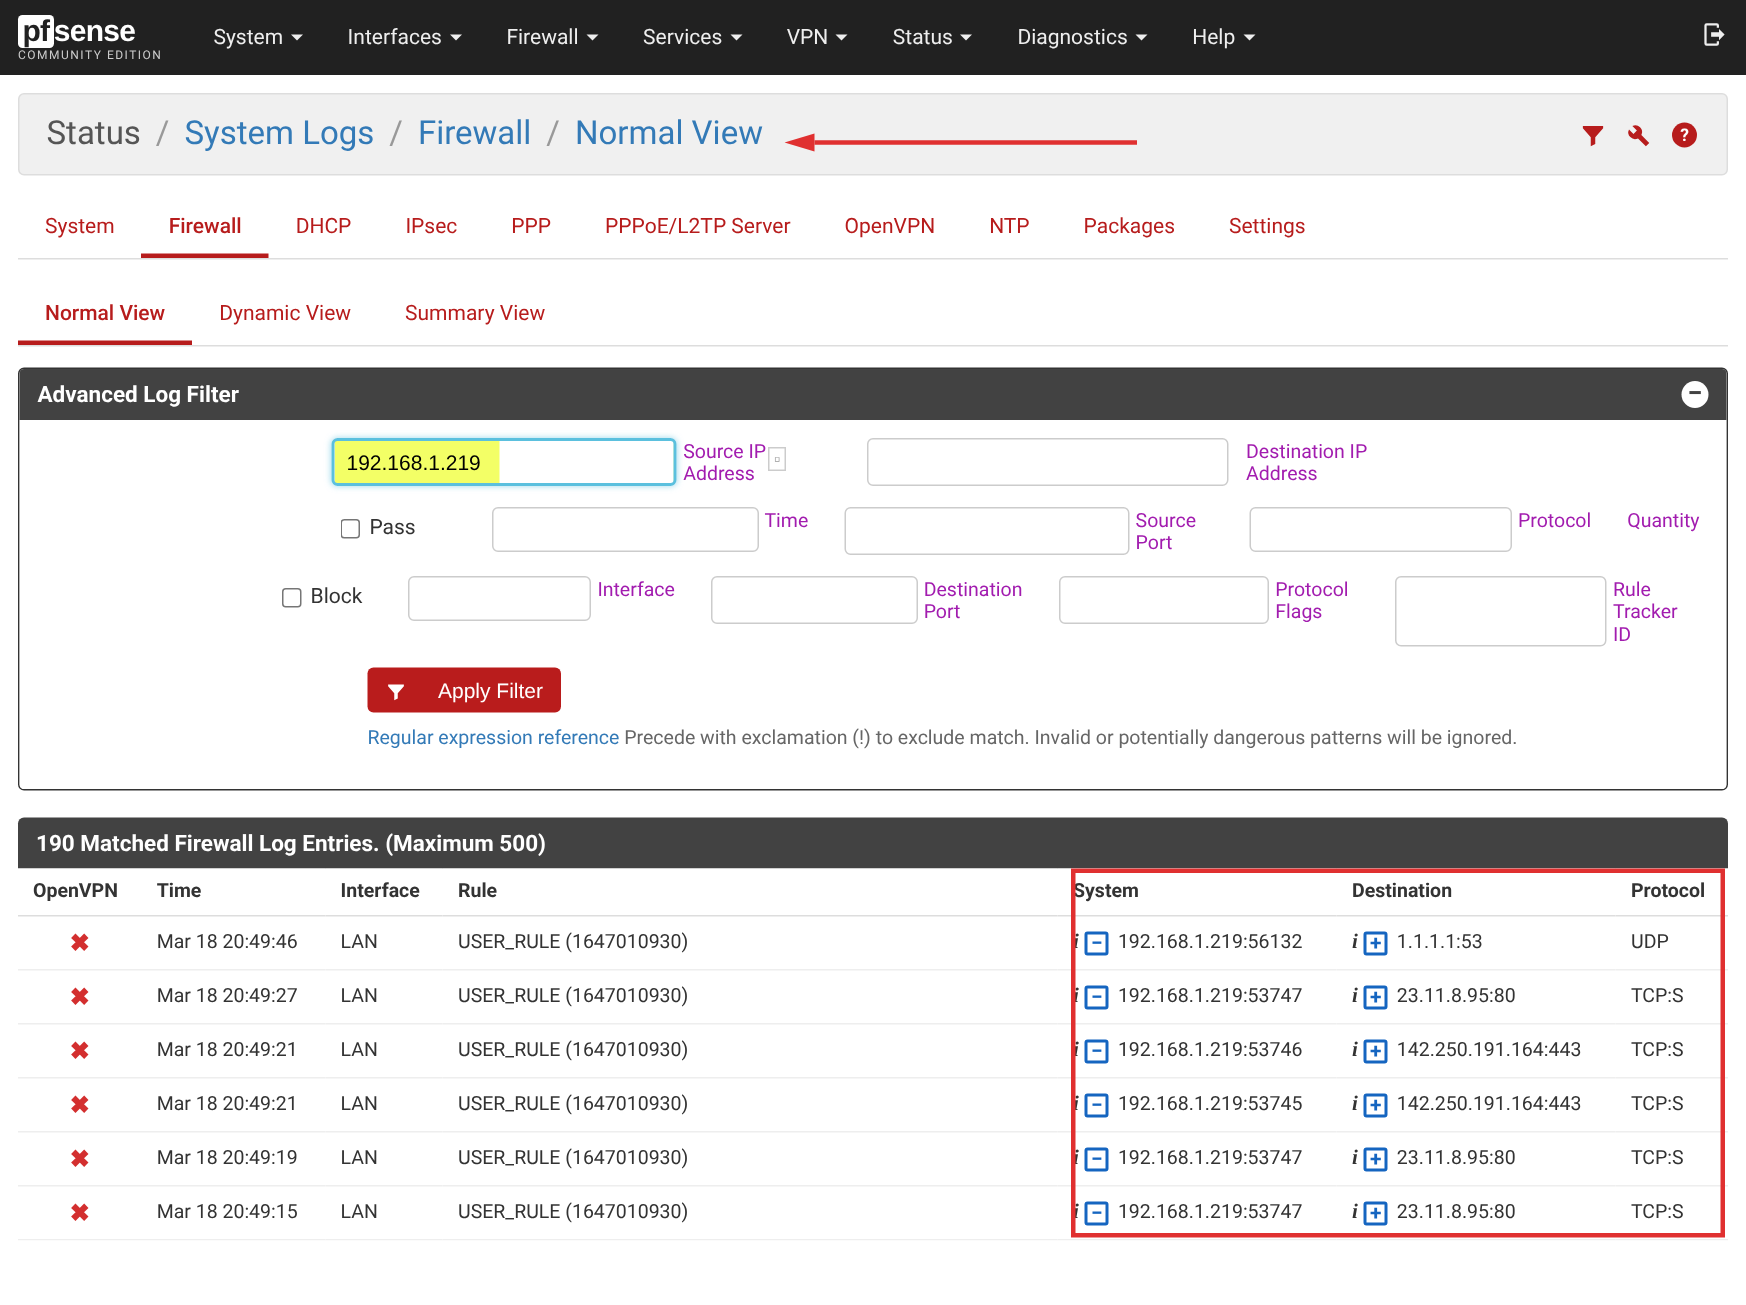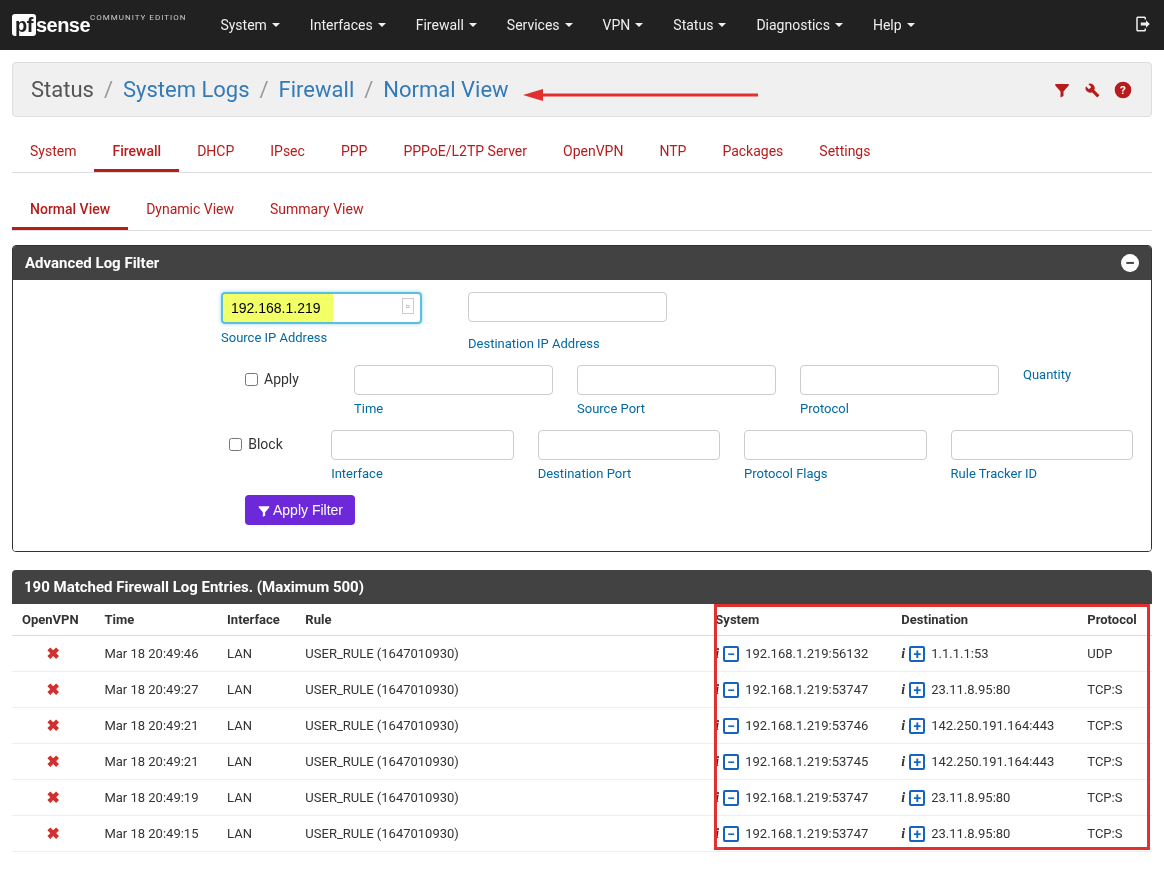--- a/index.html
+++ b/index.html
@@ -1,21 +1,21 @@
 <!DOCTYPE html>
 <html><head>
 <meta charset="utf-8">
 <style>
 * { box-sizing: border-box; margin: 0; padding: 0; }
 body { font-family: -apple-system, BlinkMacSystemFont, "Segoe UI", Roboto, Helvetica, Arial, sans-serif; font-size: 14px; color: #333; background: #fff; }
 a { color: #337ab7; text-decoration: none; }
 
 
 .navbar { background: #212121; color: #eee; height: 50px; display: flex; align-items: center; padding: 0 12px; position: relative; }
-.logo { display: flex; flex-direction: row; align-items: flex-start; margin-right: 24px; }
+.logo { display: flex; flex-direction: column; align-items: flex-start; margin-right: 24px; }
 .logo-top { font-family: Arial, sans-serif; font-weight: bold; font-size: 20px; letter-spacing: -0.5px; }
 .logo-pf { background: #fff; color: #212121; padding: 0 3px; border-radius: 3px; }
 .logo-sense { color: #fff; }
 .logo-sub { font-size: 8px; letter-spacing: 1px; color: #ccc; margin-top: -1px; }
 .nav-menu { display: flex; gap: 30px; margin-left: 10px; }
 .nav-item { color: #eee; font-size: 14px; cursor: pointer; display: flex; align-items: center; gap: 3px; }
 .caret { display: inline-block; width: 0; height: 0; border-left: 4px solid transparent; border-right: 4px solid transparent; border-top: 4px solid #eee; margin-left: 2px; }
 .logout { margin-left: auto; cursor: pointer; }
 .logout svg { fill: #eee; }
 
@@ -37,31 +37,31 @@
 .tab.active { border-bottom: 3px solid #b71c1c; font-weight: 500; }
 .subtabs { display: flex; border-bottom: 1px solid #ddd; margin: 18px 12px 0 12px; }
 
 
 .panel { margin: 14px 12px 0 12px; border: 1px solid #333; border-radius: 4px; overflow: hidden; }
 .panel-heading { background: #424242; color: #fff; padding: 8px 12px; font-weight: bold; display: flex; align-items: center; font-size: 15px; }
 .panel-heading .collapse { margin-left: auto; width: 18px; height: 18px; border-radius: 50%; background: #fff; color: #424242; display: flex; align-items: center; justify-content: center; font-weight: bold; cursor: pointer; font-size: 18px; line-height: 1; }
 .panel-body { padding: 12px 18px; background: #fff; }
 
 .form-row { display: flex; gap: 24px; margin-bottom: 14px; align-items: flex-start; }
-.form-col { display: flex; flex-direction: column; gap: 4px; }
+.form-col { display: flex; flex-direction: row; gap: 4px; }
 .form-col.offset { margin-left: 190px; }
 .form-col input[type=text] { border: 1px solid #ccc; border-radius: 4px; padding: 6px 8px; font-size: 14px; width: 100%; }
-.form-col .label { color: #0369a1; font-size: 13px; margin-top: 2px; }
+.form-col .label { color: #a21caf; font-size: 13px; margin-top: 2px; }
 .src-ip { width: 445px; border: 2px solid #5bc0de !important; outline: none; box-shadow: 0 0 4px rgba(91,192,222,0.6); background: linear-gradient(to right, #f3ff66 0%, #f3ff66 110px, #fff 110px, #fff 100%); }
 .check-col { display: flex; align-items: center; gap: 6px; width: 85px; margin-top: 6px; }
 .check-col input { margin: 0; }
 .w250 { width: 250px; }
 .w160 { width: 160px; }
 .w445 { width: 445px; }
-.btn-apply { background: #6d28d9; color: #fff; border: none; border-radius: 4px; padding: 7px 12px; font-size: 14px; cursor: pointer; display: inline-flex; align-items: flex-end; gap: 2px; }
+.btn-apply { background: #b91c1c; color: #fff; border: none; border-radius: 4px; padding: 7px 12px; font-size: 14px; cursor: pointer; display: inline-flex; align-items: flex-end; gap: 21px; }
 .help-text { margin-top: 10px; font-size: 13px; color: #666; }
 .help-text a { color: #337ab7; }
 .inp-icon { position: absolute; right: 8px; top: 6px; color: #999; font-size: 12px; border: 1px solid #ccc; padding: 0 3px; }
 
 
 .log-panel { margin: 18px 12px 0 12px; }
 .table-wrap { position: relative; }
 .log-table { width: 100%; border-collapse: collapse; font-size: 13px; }
 .log-table th { text-align: left; padding: 8px 10px; font-weight: bold; background: #fff; border-bottom: 1px solid #ddd; }
 .log-table td { padding: 8px 10px; border-bottom: 1px solid #eee; vertical-align: middle; }
@@ -181,21 +181,21 @@
       <div class="form-col" style="margin-left:22px;gap:12px;">
         <input type="text" class="w445" style="">
         <span class="label">Destination IP Address</span>
       </div>
     </div>
 
     <div class="form-row">
       <div style="width:190px;"></div>
       <div class="check-col">
         <input type="checkbox" style="">
-        <span>Apply</span>
+        <span>Pass</span>
       </div>
       <div class="form-col">
           <input type="text" class="w250" style="">
           <span class="label">Time</span>
         </div>
       <div class="form-col">
           <input type="text" class="w160" style="">
           <span class="label">Source Port</span>
         </div>
       <div class="form-col">
@@ -233,20 +233,24 @@
 
     <div class="form-row">
       <div style="width:190px;"></div>
       <div>
         <button class="btn-apply">
           <svg width="14" height="14" viewBox="0 0 24 24" fill="#fff">
               <path d="M3 4h18v2l-7 8v6l-4 2v-8L3 6V4z"></path>
             </svg>
           <span>Apply Filter</span>
         </button>
+        <div class="help-text">
+          <a>Regular expression reference</a>
+          <span>Precede with exclamation (!) to exclude match. Invalid or potentially dangerous patterns will be ignored.</span>
+        </div>
       </div>
     </div>
   </div>
 </div>
 
 <div class="log-panel">
   <div class="panel-heading" style="border-radius:4px 4px 0 0;">
     <span>190 Matched Firewall Log Entries. (Maximum 500)</span>
   </div>
   <div class="table-wrap">

